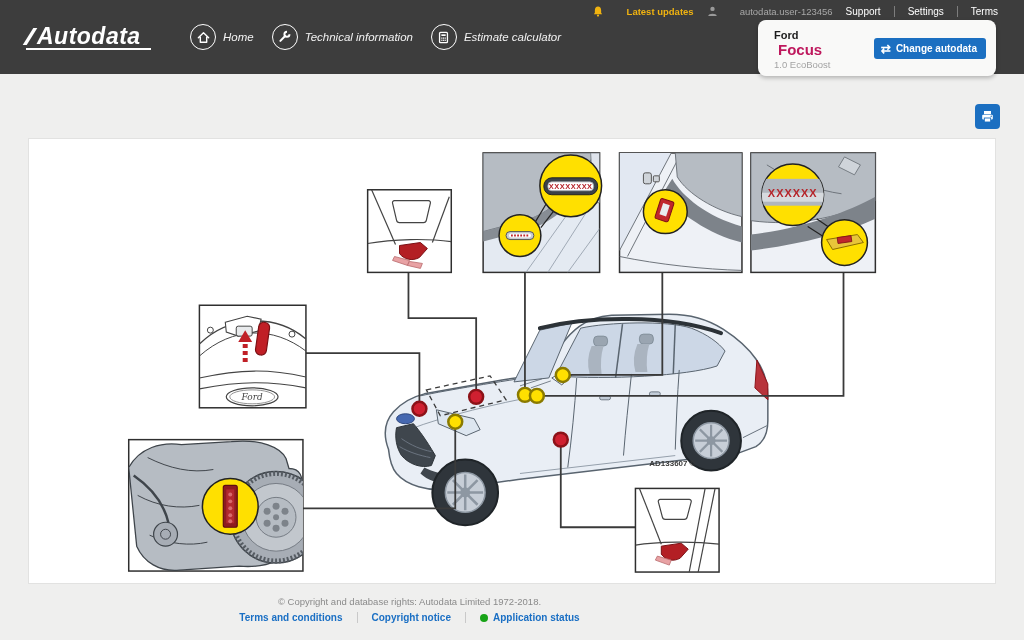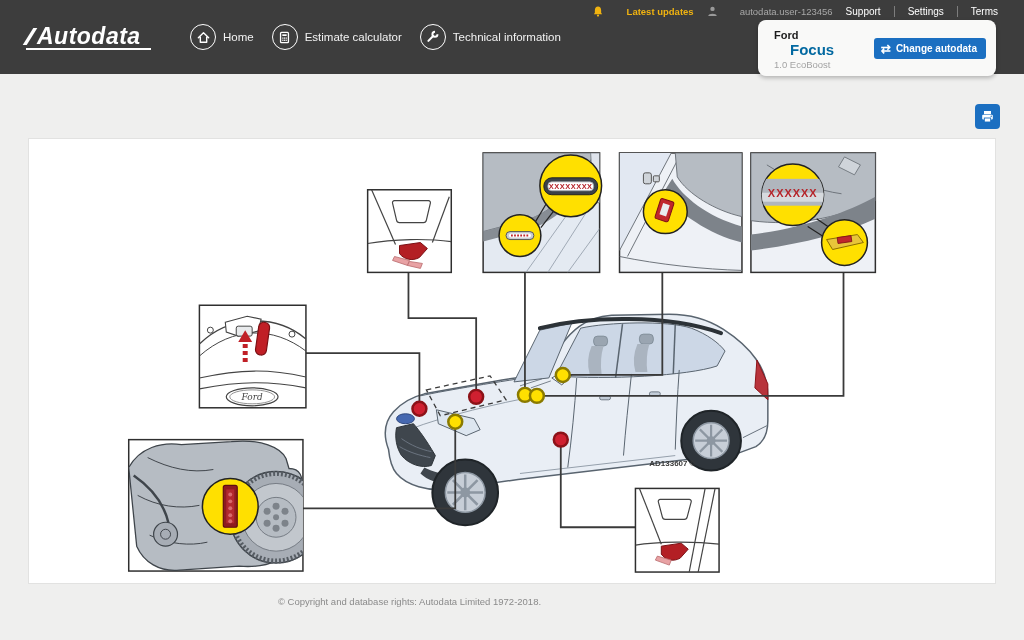--- a/index.html
+++ b/index.html
@@ -7,35 +7,35 @@
   .app { position:relative; width:1024px; height:640px; background:#efefee;
          font-family:"Liberation Sans", sans-serif; overflow:hidden; }
 
   
   .header { position:absolute; top:0; left:0; width:1024px; height:74px; background:#3d3d3d; }
   .logo { position:absolute; left:26px; top:28px; display:flex; align-items:flex-end;
           border-bottom:2px solid #fff; padding:0 10px 3px 2px; cursor:pointer; }
   .logo-slash { display:inline-block; width:4px; height:17px; background:#fff;
                 transform:skewX(-32deg); margin-right:5px; }
   .logo-text { color:#fff; font-size:23px; font-weight:bold; font-style:italic; letter-spacing:.5px; line-height:17px; }
-  .nav { position:absolute; left:190px; top:24px; display:flex; gap:18px; }
+  .nav { position:absolute; left:190px; top:24px; display:flex; gap:18px;font-style:italic; }
   .nav-item { display:flex; align-items:center; gap:7px; color:#f2f2f2; font-size:11.5px; cursor:pointer; }
   .nav-ico { width:26px; height:26px; border:1.5px solid #fff; border-radius:50%;
              display:flex; align-items:center; justify-content:center; }
   .utility { position:absolute; top:4px; right:26px; display:flex; align-items:center; gap:13px; height:14px; }
   .u-updates { display:flex; align-items:center; gap:23px; color:#f0b310; font-size:9.5px; font-weight:bold; cursor:pointer; }
   .u-user { display:flex; align-items:center; gap:22px; color:#a8a8a8; font-size:9.5px; cursor:pointer; }
   .u-link { color:#fff; font-size:10px; font-weight:normal; cursor:pointer; }
   .u-sep { width:1px; height:11px; background:#7d7d7d; }
 
   
   .vcard { position:absolute; top:20px; right:28px; width:238px; height:56px;
            background:#f9f9f8; border-radius:8px; box-shadow:0 2px 4px rgba(0,0,0,.25); }
   .v-make { position:absolute; left:16px; top:9px; font-size:11px; font-weight:bold; color:#1c1c1c; }
-  .v-model { position:absolute; left:32px; top:21px; font-size:15px; font-weight:bold; color:#0369a1; }
+  .v-model { position:absolute; left:20px; top:21px; font-size:15px; font-weight:bold; color:#be185d; }
   .v-variant { position:absolute; left:16px; top:39px; font-size:9.5px; color:#a3a3a3; }
   .change-btn { position:absolute; right:10px; top:18px; background:#1b6fc1; color:#fff;
                 font-size:10px; font-weight:bold; padding:5px 9px 5px 7px; border-radius:3px;
                 display:flex; align-items:center; gap:5px; cursor:pointer; }
   .swap-glyph { font-size:12px; line-height:10px; font-weight:bold; }
 
   
   .page-title { position:absolute; left:28px; top:84px; font-size:19px; color:#2e2e2e; }
   .print-btn { position:absolute; left:975px; top:104px; width:25px; height:25px; background:#1b6fc1;
                border-radius:4px; display:flex; align-items:center; justify-content:center; cursor:pointer; }
@@ -66,44 +66,44 @@
     </div>
 
     <div class="nav">
       <div class="nav-item">
         <span class="nav-ico">
           <svg width="15" height="15" viewBox="0 0 16 16">
               <path d="M2.5,8.2 L8,3 L13.5,8.2 M4.6,7.2 V13 H11.4 V7.2" fill="none" stroke="#fff" stroke-width="1.5" stroke-linejoin="round" stroke-linecap="round"></path>
             </svg>
         </span>
         <span>Home</span>
+      </div>
+      <div class="nav-item">
+        <span class="nav-ico">
+          <svg width="15" height="15" viewBox="0 0 16 16">
+              <circle cx="10.6" cy="4.6" r="2.7" fill="none" stroke="#fff" stroke-width="2.1" stroke-dasharray="12.5 4.5"></circle>
+              <line x1="8.7" y1="6.5" x2="3.6" y2="11.6" stroke="#fff" stroke-width="2.2" stroke-linecap="round"></line>
+            </svg>
+        </span>
+        <span>Technical information</span>
       </div>
       <div class="nav-item">
         <span class="nav-ico">
           <svg width="15" height="15" viewBox="0 0 16 16">
               <rect x="3.8" y="2.6" width="8.4" height="10.8" rx="1" fill="none" stroke="#fff" stroke-width="1.4"></rect>
               <rect x="5.7" y="4.6" width="4.6" height="1.8" fill="#fff"></rect>
               <rect x="5.6" y="8" width="1.3" height="1.3" fill="#fff"></rect>
               <rect x="7.4" y="8" width="1.3" height="1.3" fill="#fff"></rect>
               <rect x="9.2" y="8" width="1.3" height="1.3" fill="#fff"></rect>
               <rect x="5.6" y="10.3" width="1.3" height="1.3" fill="#fff"></rect>
               <rect x="7.4" y="10.3" width="1.3" height="1.3" fill="#fff"></rect>
               <rect x="9.2" y="10.3" width="1.3" height="1.3" fill="#fff"></rect>
             </svg>
         </span>
         <span>Estimate calculator</span>
-      </div>
-      <div class="nav-item">
-        <span class="nav-ico">
-          <svg width="15" height="15" viewBox="0 0 16 16">
-              <circle cx="10.6" cy="4.6" r="2.7" fill="none" stroke="#fff" stroke-width="2.1" stroke-dasharray="12.5 4.5"></circle>
-              <line x1="8.7" y1="6.5" x2="3.6" y2="11.6" stroke="#fff" stroke-width="2.2" stroke-linecap="round"></line>
-            </svg>
-        </span>
-        <span>Technical information</span>
       </div>
     </div>
 
     <div class="utility">
       <span class="u-updates">
         <svg width="12" height="13" viewBox="0 0 13 13">
             <path d="M6.5,1.2 C4.4,1.2 3.1,2.9 3.1,5.2 L3.1,7.8 2,9.4 L11,9.4 9.9,7.8 9.9,5.2 C9.9,2.9 8.6,1.2 6.5,1.2 Z" fill="#f0b310"></path>
             <circle cx="6.5" cy="10.9" r="1.2" fill="#f0b310"></circle>
           </svg>
         <span>Latest updates</span>
@@ -381,15 +381,25 @@
           <path d="M608,408 C630,404 668,404 692,407" fill="none" stroke="#444" stroke-width="1.2"></path>
           <path d="M634,409 l20,-3 l7,6 l-8,9 c-7,4 -15,2 -19,-4 Z" fill="#b31f24" stroke="#7a1014" stroke-width="1"></path>
           <path d="M630,419 l14,4 -2,5 -14,-5 Z" fill="#e8a2a4" stroke="#b86a6d" stroke-width="0.8"></path>
         </g>
       </g>
     </svg>
   </div>
 
   <div class="footer">
     <div class="f-copy">© Copyright and database rights: Autodata Limited 1972-2018.</div>
+    <div class="f-links">
+      <span class="f-link">Terms and conditions</span>
+      <span class="f-sep"></span>
+      <span class="f-link">Copyright notice</span>
+      <span class="f-sep"></span>
+      <span class="f-link">
+        <span class="status-dot"></span>
+        <span>Application status</span>
+      </span>
+    </div>
   </div>
 
 </div>
 
 </body></html>

